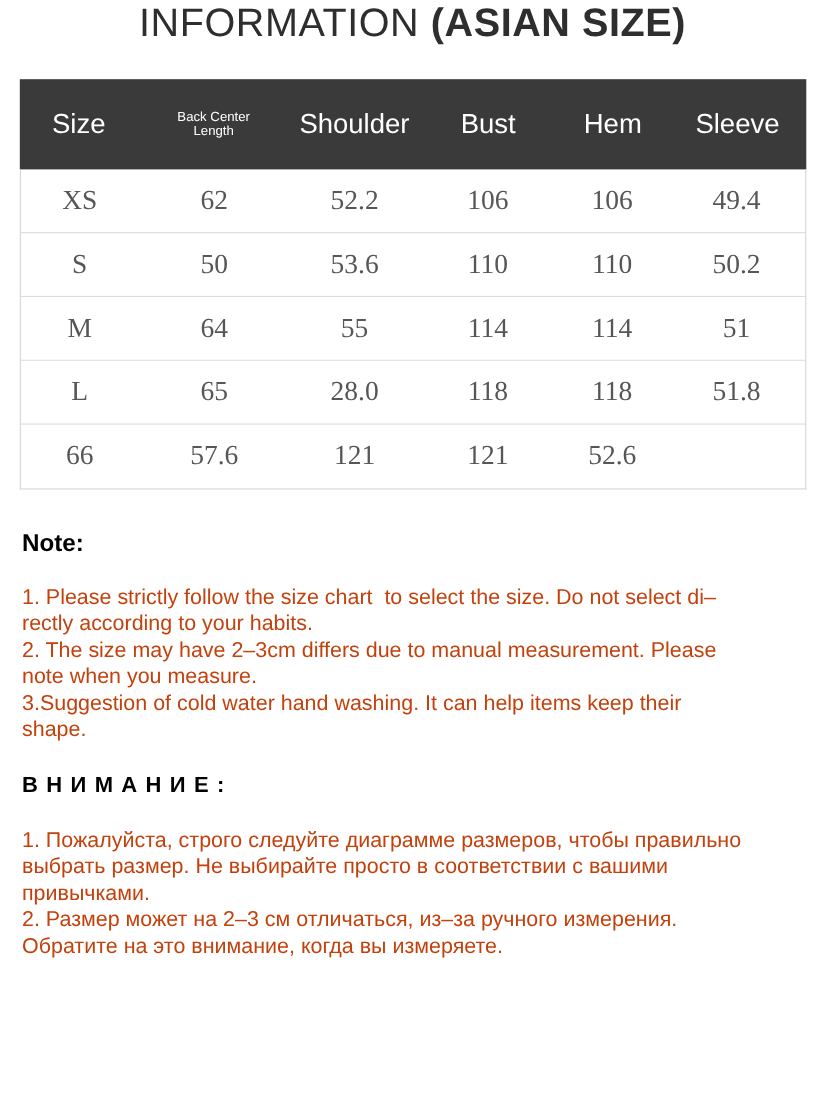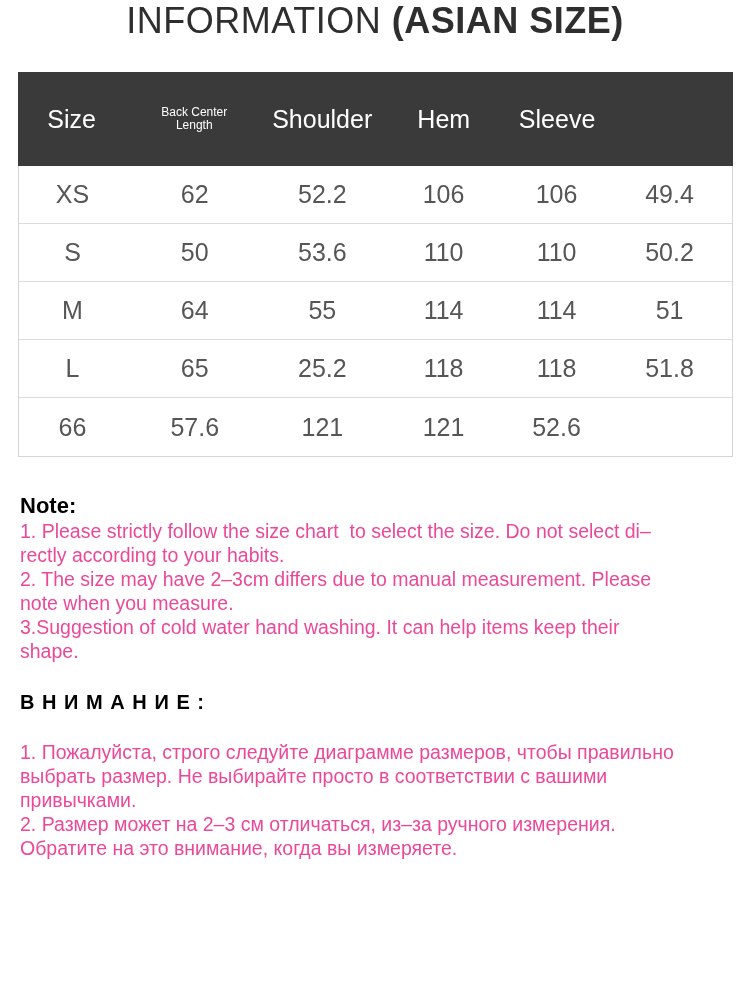--- a/index.html
+++ b/index.html
@@ -26,21 +26,21 @@
 
   
   .size-table {
     margin: 30px 17px 0 18px;
     width: 715px;
   }
   .thead {
     display: grid;
     grid-template-columns: 15% 19.3% 16.5% 17.5% 14.2% 17.5%;
     background: #3a3a3a;
-    height: 94px;
+    height: 82px;
     align-items: center;
   }
   .thead .hcell {
     color: #ffffff;
     text-align: center;
     font-size: 25px;
     font-weight: 400;
     line-height: 1.05;
     white-space: pre-line;
   }
@@ -56,33 +56,35 @@
     height: 58px;
     align-items: center;
     border-bottom: 1px solid #dcdcdc;
   }
   .trow:last-child { border-bottom: none; }
   .tcell {
     text-align: center;
     font-size: 25px;
     color: #565656;
     font-weight: 400;
+    font-family: Liberation Serif, serif;
   }
 
   
   .notes { margin: 36px 20px 0 20px; }
   .note-heading {
     font-size: 22px;
     font-weight: 700;
     color: #000000;
+    margin-bottom: 24px;
   }
   .note-body {
     font-size: 19.5px;
     line-height: 24px;
-    color: #ec4899;
+    color: #c2410c;
     white-space: pre-wrap;
   }
   .attention { margin-top: 28px; }
   .attention-heading {
     font-size: 20px;
     font-weight: 700;
     color: #000000;
     letter-spacing: 0.38em;
     margin-bottom: 26px;
   }
@@ -93,20 +95,21 @@
 <div class="page">
 
   <h1 class="title"><span class="light">INFORMATION </span><span class="bold">(ASIAN SIZE)</span></h1>
 
   <div class="size-table">
     <div class="thead">
       <div class="hcell">Size</div>
       <div class="hcell small">Back Center
 Length</div>
       <div class="hcell">Shoulder</div>
+      <div class="hcell">Bust</div>
       <div class="hcell">Hem</div>
       <div class="hcell">Sleeve</div>
     </div>
     <div class="tbody">
       <div class="trow">
         <div class="tcell">XS</div>
         <div class="tcell">62</div>
         <div class="tcell">52.2</div>
         <div class="tcell">106</div>
         <div class="tcell">106</div>
@@ -124,21 +127,21 @@
         <div class="tcell">M</div>
         <div class="tcell">64</div>
         <div class="tcell">55</div>
         <div class="tcell">114</div>
         <div class="tcell">114</div>
         <div class="tcell">51</div>
       </div>
       <div class="trow">
         <div class="tcell">L</div>
         <div class="tcell">65</div>
-        <div class="tcell">25.2</div>
+        <div class="tcell">28.0</div>
         <div class="tcell">118</div>
         <div class="tcell">118</div>
         <div class="tcell">51.8</div>
       </div>
       <div class="trow">
         <div class="tcell">66</div>
         <div class="tcell">57.6</div>
         <div class="tcell">121</div>
         <div class="tcell">121</div>
         <div class="tcell">52.6</div>

